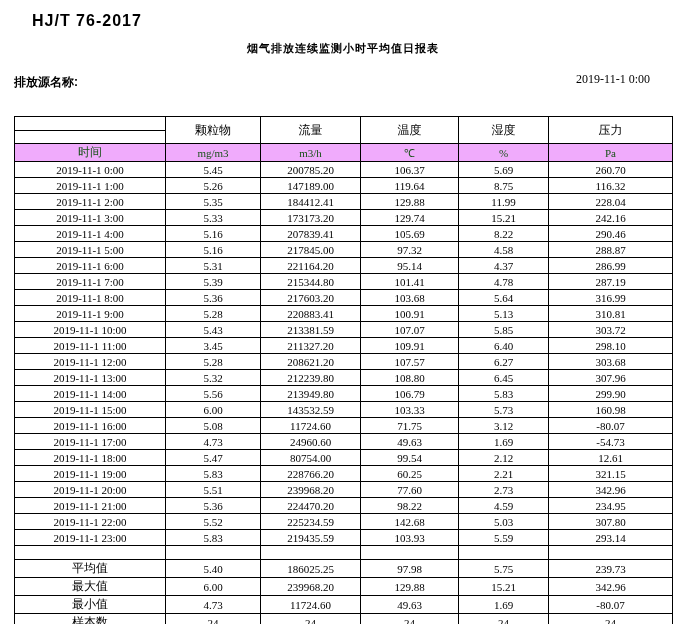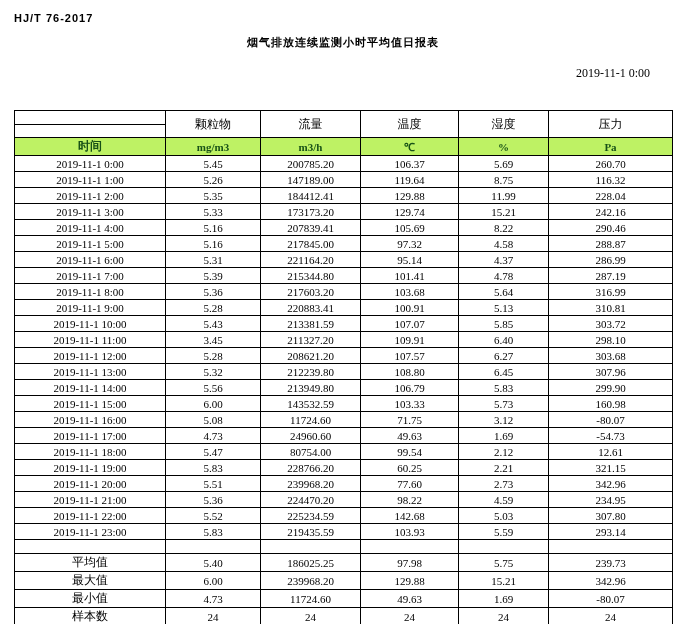--- a/index.html
+++ b/index.html
@@ -1,42 +1,43 @@
 <!DOCTYPE html>
 <html><head>
 <meta charset="utf-8">
 <style>
   html,body{margin:0;padding:0;background:#ffffff;}
   body{width:686px;height:624px;font-family:"Liberation Sans",sans-serif;color:#000;position:relative;overflow:hidden;}
-  .std{margin:12px 0 0 14px;font-size:11px;font-weight:bold;letter-spacing:1px;}
+  .std{margin:12px 0 0 32px;font-size:16px;font-weight:bold;letter-spacing:1px;}
   .title{text-align:center;margin-top:11px;font-size:11px;font-weight:bold;letter-spacing:1px;}
   .meta{position:relative;margin:16px 14px 0 14px;height:40px;}
   .meta-label{font-size:12px;font-weight:bold;line-height:20px;}
   .meta-date{position:absolute;right:22px;top:0;font-size:12px;font-weight:normal;font-family:"Liberation Serif",serif;}
   table.report{margin:4px 0 0 14px;border-collapse:collapse;table-layout:fixed;width:658px;
     font-family:"Liberation Serif",serif;font-size:11px;}
   table.report th,table.report td{border:1px solid #000;padding:0;text-align:center;
     overflow:hidden;white-space:nowrap;font-weight:normal;}
   tr.hdr-top th{height:13px;}
   tr.hdr-bottom th{height:12px;}
   th.pollutant{font-size:12px;}
-  tr.unit-row th{height:15px;background:#bef264;color:#175117;font-weight:bold;}
+  tr.unit-row th{height:15px;background:#f0abfc;color:#175117;}
   tr.unit-row th.time-h{font-size:12px;}
   tbody td{height:15px;}
   td.time-cell,td.sum-label{padding-right:40px;}
   tr.spacer td{height:13px;}
   td.sum-label{font-size:12px;margin-top:15px;}
 </style>
 </head>
 <body>
 
 <div class="std">HJ/T  76-2017</div>
 <div class="title">烟气排放连续监测小时平均值日报表</div>
 
 <div class="meta">
+  <div class="meta-label">排放源名称:</div>
   <div class="meta-date">2019-11-1  0:00</div>
 </div>
 
 <table class="report">
   <colgroup>
     <col style="width:151px">
       <col style="width:95px">
       <col style="width:100px">
     <col style="width:98px">
       <col style="width:90px">

